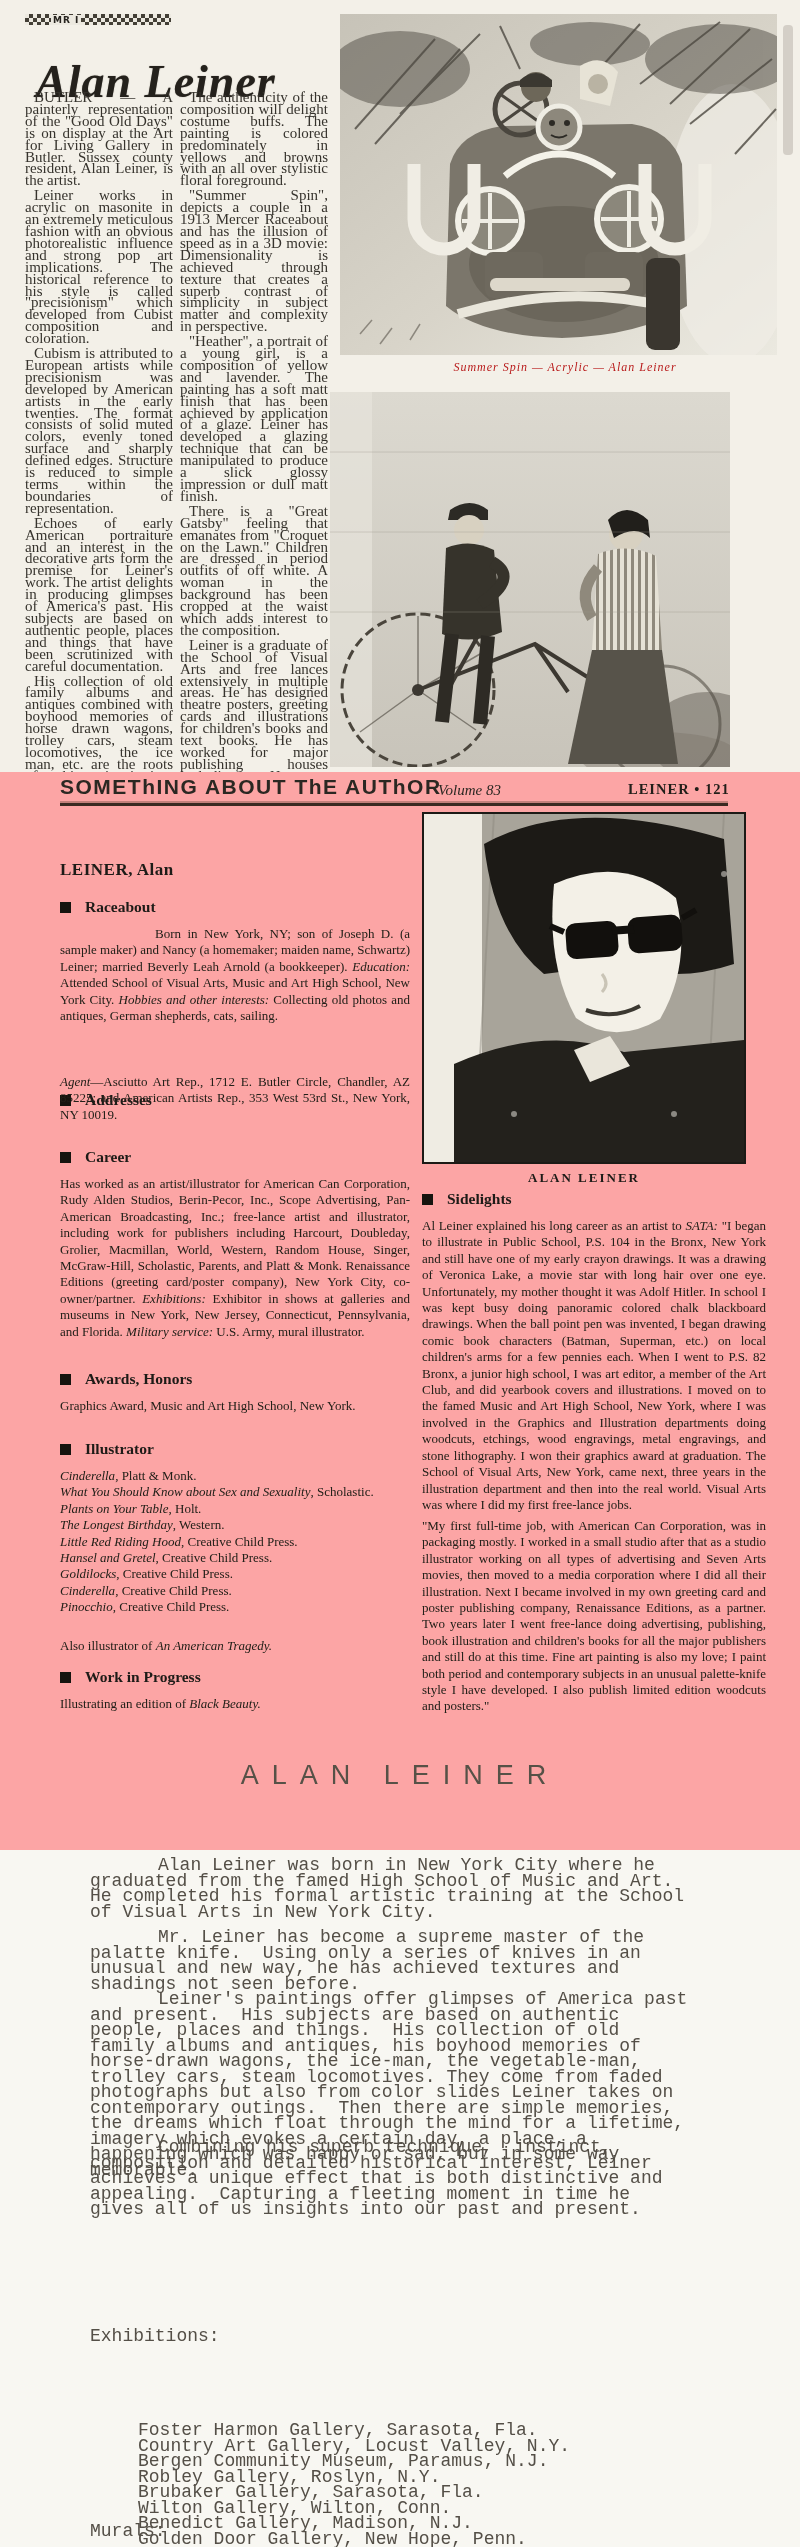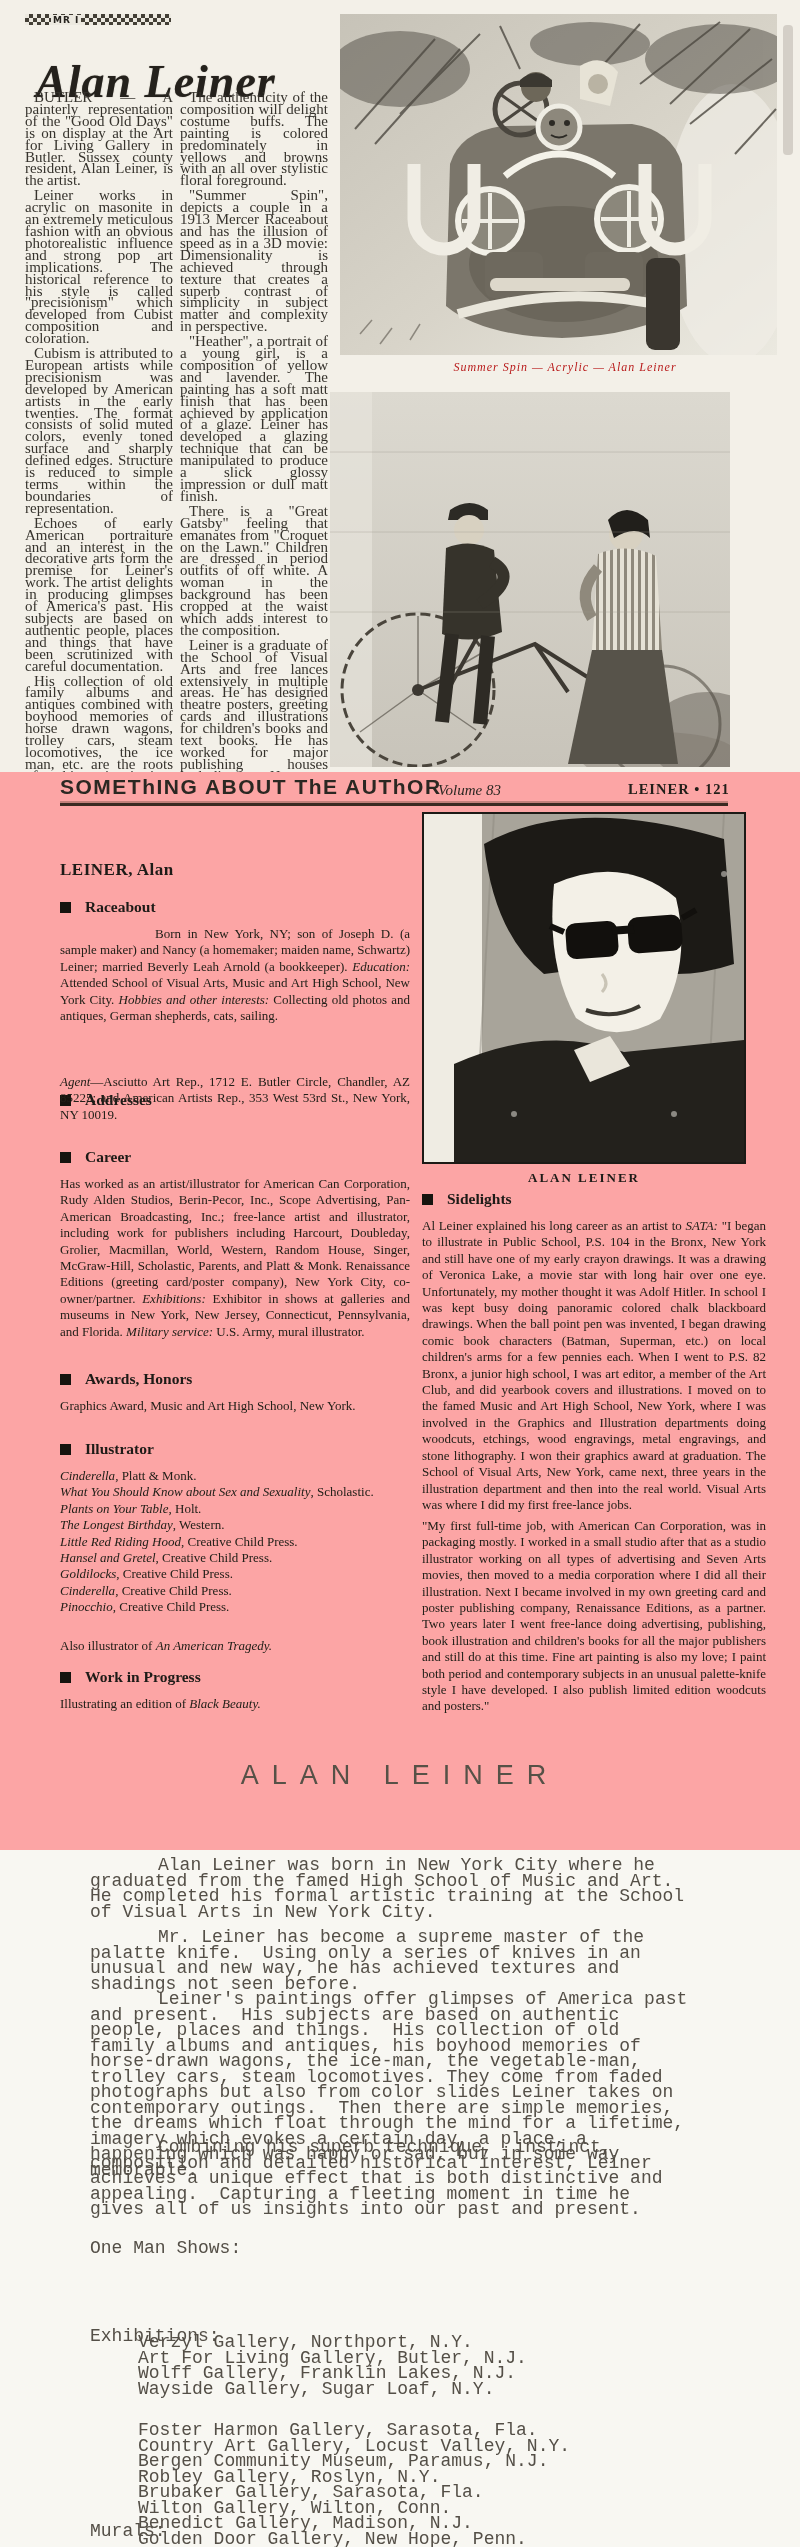--- a/index.html
+++ b/index.html
@@ -288,26 +288,20 @@
 </section>
 
 <section id="typed" class="abs" data-name="typed-biography-page">
   <div class="abs typed-head" data-name="typed-page-heading">ALAN LEINER</div>
 
   <div class="abs tw tw-par" style="top:8px;" data-name="typed-paragraph-1">Alan Leiner was born in New York City where he graduated from the famed High School of Music and Art.  He completed his formal artistic training at the School of Visual Arts in New York City.</div>
   <div class="abs tw tw-par" style="top:80px;" data-name="typed-paragraph-2">Mr. Leiner has become a supreme master of the palatte knife.  Using only a series of knives in an unusual and new way, he has achieved textures and shadings not seen before.</div>
   <div class="abs tw tw-par" style="top:142px;" data-name="typed-paragraph-3">Leiner's paintings offer glimpses of America past and present.  His subjects are based on authentic people, places and things.  His collection of old family albums and antiques, his boyhood memories of horse-drawn wagons, the ice-man, the vegetable-man, trolley cars, steam locomotives. They come from faded photographs but also from color slides Leiner takes on contemporary outings.  Then there are simple memories, the dreams which float through the mind for a lifetime, imagery which evokes a certain day, a place, a happening which was happy or sad, but in some way memorable.</div>
   <div class="abs tw tw-par" style="top:290px;" data-name="typed-paragraph-4">Combining his superb technique,  instinct, composition and detailed historical interest, Leiner achieves a unique effect that is both distinctive and appealing.  Capturing a fleeting moment in time he gives all of us insights into our past and present.</div>
 
-  <div class="abs tw tw-list" style="top:360px;" data-name="one-man-shows-block">
-    <div data-name="list-title">One Man Shows:</div>
-    <ul data-name="one-man-shows-list">
-      
-    <li data-name="gallery-list-item">Verzyl Gallery, Northport, N.Y.</li><li data-name="gallery-list-item">Art For Living Gallery, Butler, N.J.</li><li data-name="gallery-list-item">Wolff Gallery, Franklin Lakes, N.J.</li><li data-name="gallery-list-item">Wayside Gallery, Sugar Loaf, N.Y.</li></ul>
-  </div>
 
   <div class="abs tw tw-list" style="top:448px;" data-name="exhibitions-block">
     <div data-name="list-title">Exhibitions:</div>
     <ul data-name="exhibitions-list">
       
     <li data-name="gallery-list-item">Foster Harmon Gallery, Sarasota, Fla.</li><li data-name="gallery-list-item">Country Art Gallery, Locust Valley, N.Y.</li><li data-name="gallery-list-item">Bergen Community Museum, Paramus, N.J.</li><li data-name="gallery-list-item">Robley Gallery, Roslyn, N.Y.</li><li data-name="gallery-list-item">Brubaker Gallery, Sarasota, Fla.</li><li data-name="gallery-list-item">Wilton Gallery, Wilton, Conn.</li><li data-name="gallery-list-item">Benedict Gallery, Madison, N.J.</li><li data-name="gallery-list-item">Golden Door Gallery, New Hope, Penn.</li></ul>
   </div>
 
   <div class="abs tw tw-list" style="top:643px;" data-name="murals-block">
     <div data-name="list-title">Murals:</div>

